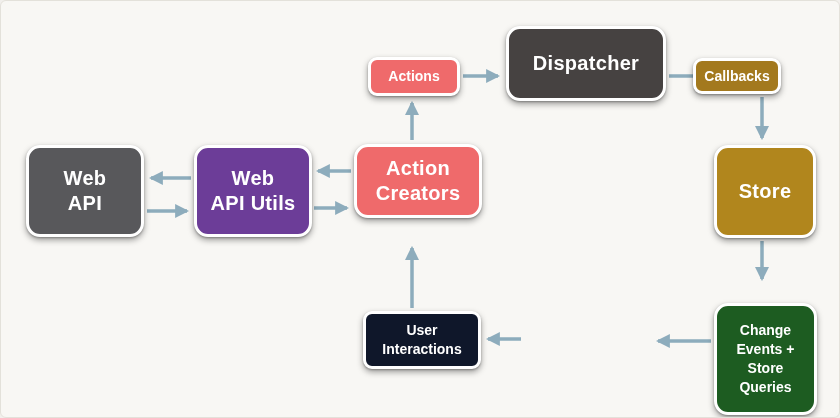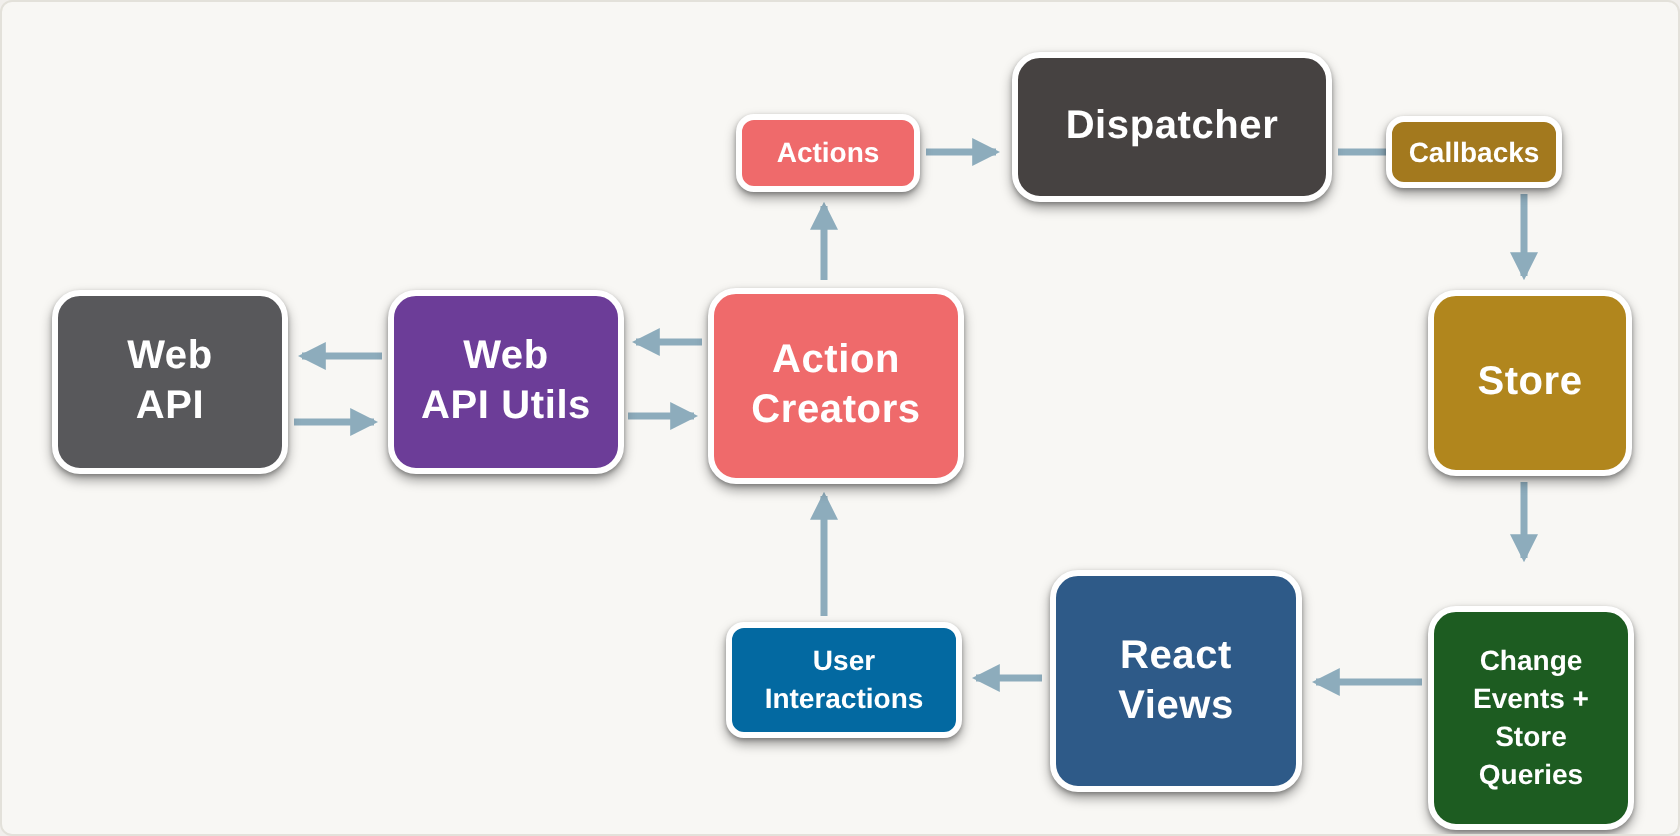--- a/index.html
+++ b/index.html
@@ -28,21 +28,21 @@
     box-shadow: 0 3px 6px rgba(0,0,0,0.38), 0 1px 2px rgba(0,0,0,0.25);
     white-space: pre-line;
   }
   .big   { font-size: 20px; line-height: 1.25; letter-spacing: 0.3px; }
   .small { font-size: 14px; line-height: 1.35; }
   .r-sm  { border-radius: 9px; }
 
   
   .n-web-api           { left: 25px;  top: 144px; width: 118px; height: 92px; }
   .n-web-api-utils     { left: 193px; top: 144px; width: 118px; height: 92px; }
-  .n-action-creators   { left: 353px; top: 143px; width: 128px; height: 98px; }
+  .n-action-creators   { left: 353px; top: 143px; width: 128px; height: 74px; }
   .n-actions           { left: 367px; top: 56px;  width: 92px;  height: 39px; }
   .n-dispatcher        { left: 505px; top: 25px;  width: 160px; height: 75px; }
   .n-callbacks         { left: 692px; top: 57px;  width: 88px;  height: 36px; }
   .n-store             { left: 713px; top: 144px; width: 102px; height: 93px; }
   .n-change-events     { left: 713px; top: 284px; width: 103px; height: 112px; }
   .n-react-views       { left: 524px; top: 284px; width: 126px; height: 111px; }
   .n-user-interactions { left: 362px; top: 310px; width: 118px; height: 58px; }
 </style>
 </head>
 <body>
@@ -102,23 +102,19 @@
     <span>Store</span>
   </div>
 
   <div class="node small n-change-events" style="background-color: rgb(29, 92, 33); margin-top: 18px;">
     <span>Change
 Events +
 Store
 Queries</span>
   </div>
 
-  <div class="node big n-react-views" style="background-color: rgb(46, 90, 136);">
-    <span>React
-Views</span>
-  </div>
 
-  <div class="node small r-sm n-user-interactions" style="background-color: #0369a1;">
+  <div class="node small r-sm n-user-interactions" style="background-color: #0f172a;">
     <span>User
 Interactions</span>
   </div>
 
 </div>
 
 </body></html>

